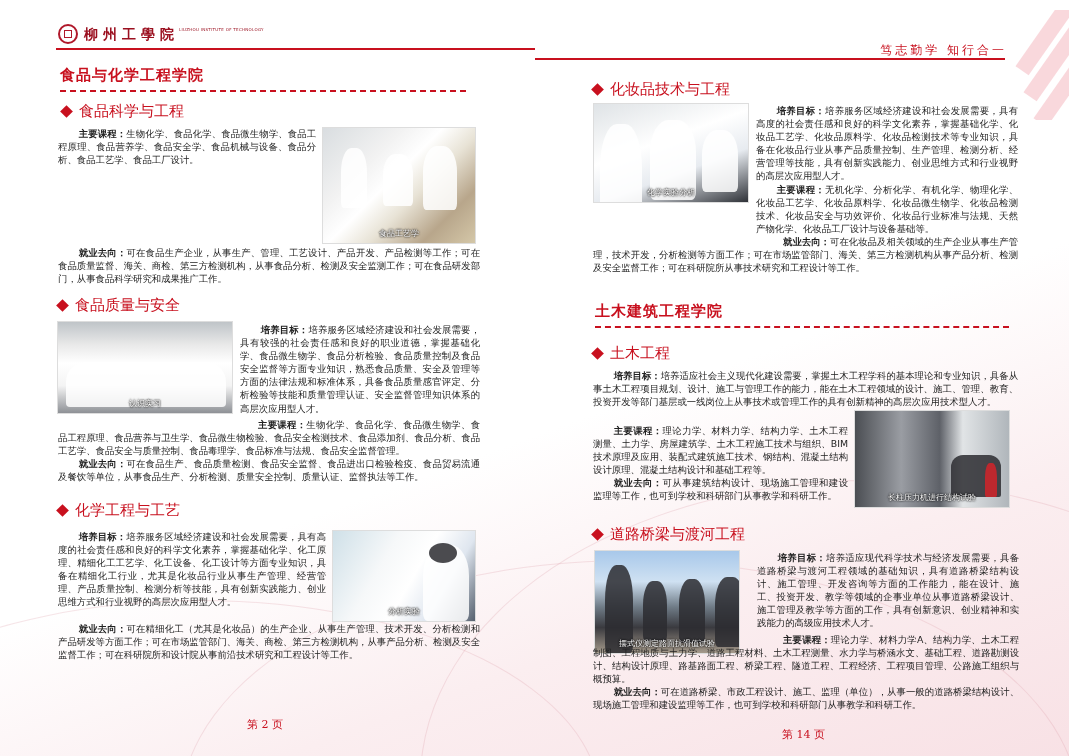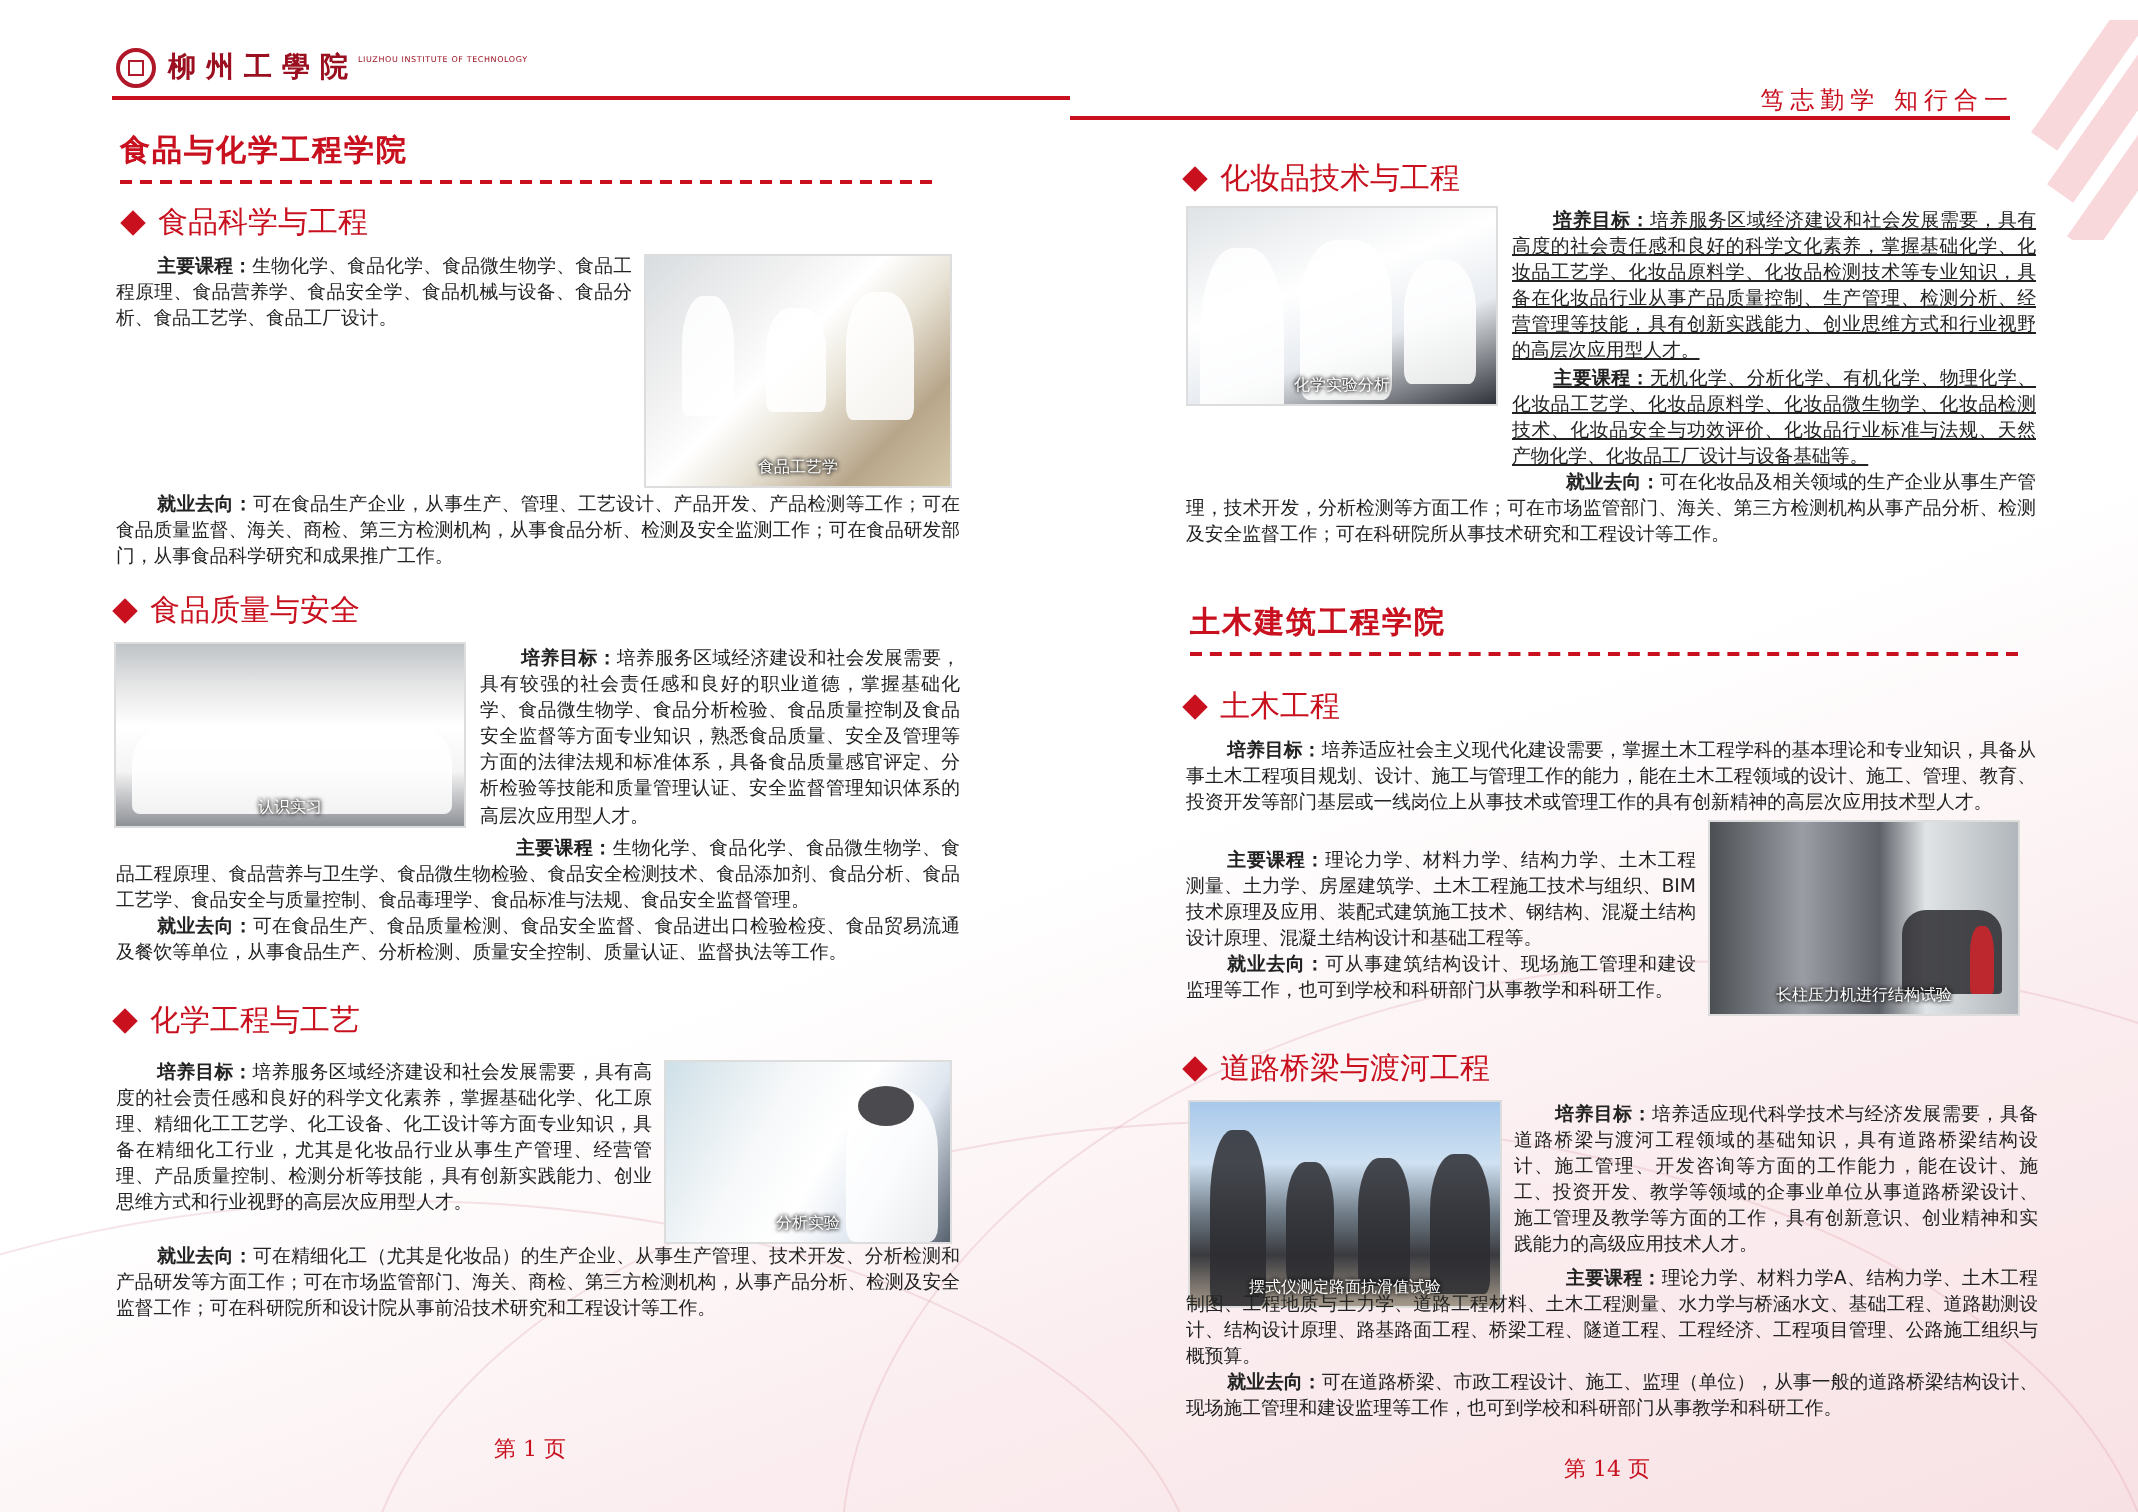--- a/index.html
+++ b/index.html
@@ -111,21 +111,21 @@
       <div class="fig dark" style="left:96px; top:12px; width:28px; height:20px; border-radius:50%;"></div>
       <span class="caption">分析实验</span>
     </div>
     <div class="txt" style="left:58px; top:530px; width:268px;">
       <p><b>培养目标：</b><span>培养服务区域经济建设和社会发展需要，具有高度的社会责任感和良好的科学文化素养，掌握基础化学、化工原理、精细化工工艺学、化工设备、化工设计等方面专业知识，具备在精细化工行业，尤其是化妆品行业从事生产管理、经营管理、产品质量控制、检测分析等技能，具有创新实践能力、创业思维方式和行业视野的高层次应用型人才。</span></p>
     </div>
     <div class="txt" style="left:58px; top:622px; width:422px;">
       <p><b>就业去向：</b><span>可在精细化工（尤其是化妆品）的生产企业、从事生产管理、技术开发、分析检测和产品研发等方面工作；可在市场监管部门、海关、商检、第三方检测机构，从事产品分析、检测及安全监督工作；可在科研院所和设计院从事前沿技术研究和工程设计等工作。</span></p>
     </div>
 
-    <div class="page-no" style="left:247px; top:717px;">第 1 页</div>
+    <div class="page-no" style="left:247px; top:717px;">第 2 页</div>
   </div>
 
   <div class="page right">
     <div class="motto">笃志勤学  知行合一</div>
     <div class="corner-deco">
       <div style="left:-4px; top:20px;"></div>
       <div style="left:4px; top:46px;"></div>
       <div style="left:14px; top:72px;"></div>
     </div>
     <div class="header-line" style="left:0; width:470px;"></div>
@@ -133,21 +133,21 @@
     <div class="major-title" style="left:58px; top:70px;">
       <span class="diamond"></span>
       <span>化妆品技术与工程</span>
     </div>
     <div class="photo ph-lab3" style="left:58px; top:93px; width:156px; height:100px;">
       <div class="fig" style="left:6px; top:20px; width:42px; height:108px;"></div>
       <div class="fig" style="left:56px; top:16px; width:46px; height:80px;"></div>
       <div class="fig" style="left:108px; top:26px; width:36px; height:62px;"></div>
       <span class="caption">化学实验分析</span>
     </div>
-    <div class="txt" style="left:221px; top:94px; width:262px;text-decoration:underline;">
+    <div class="txt" style="left:221px; top:94px; width:262px;">
       <p><b>培养目标：</b><span>培养服务区域经济建设和社会发展需要，具有高度的社会责任感和良好的科学文化素养，掌握基础化学、化妆品工艺学、化妆品原料学、化妆品检测技术等专业知识，具备在化妆品行业从事产品质量控制、生产管理、检测分析、经营管理等技能，具有创新实践能力、创业思维方式和行业视野的高层次应用型人才。</span></p>
       <p><b>主要课程：</b><span>无机化学、分析化学、有机化学、物理化学、化妆品工艺学、化妆品原料学、化妆品微生物学、化妆品检测技术、化妆品安全与功效评价、化妆品行业标准与法规、天然产物化学、化妆品工厂设计与设备基础等。</span></p>
     </div>
     <div class="txt" style="left:58px; top:225px; width:425px;">
       <p style="text-indent:190px;"><b>就业去向：</b><span>可在化妆品及相关领域的生产企业从事生产管理，技术开发，分析检测等方面工作；可在市场监管部门、海关、第三方检测机构从事产品分析、检测及安全监督工作；可在科研院所从事技术研究和工程设计等工作。</span></p>
     </div>
 
     <div class="college-title" style="left:60px; top:292px;">土木建筑工程学院</div>
     <div class="college-rule" style="left:60px; top:316px; width:414px;"></div>
 
@@ -165,21 +165,21 @@
     </div>
     <div class="txt" style="left:58px; top:414px; width:255px;">
       <p><b>主要课程：</b><span>理论力学、材料力学、结构力学、土木工程测量、土力学、房屋建筑学、土木工程施工技术与组织、BIM技术原理及应用、装配式建筑施工技术、钢结构、混凝土结构设计原理、混凝土结构设计和基础工程等。</span></p>
       <p><b>就业去向：</b><span>可从事建筑结构设计、现场施工管理和建设监理等工作，也可到学校和科研部门从事教学和科研工作。</span></p>
     </div>
 
     <div class="major-title" style="left:58px; top:515px;">
       <span class="diamond"></span>
       <span>道路桥梁与渡河工程</span>
     </div>
-    <div class="photo ph-road" style="left:59px; top:540px; width:157px; height:104px;">
+    <div class="photo ph-road" style="left:59px; top:540px; width:146px; height:104px;">
       <div class="fig dark" style="left:10px; top:14px; width:28px; height:88px;"></div>
       <div class="fig dark" style="left:48px; top:30px; width:24px; height:60px;"></div>
       <div class="fig dark" style="left:84px; top:28px; width:26px; height:64px;"></div>
       <div class="fig dark" style="left:120px; top:26px; width:30px; height:70px;"></div>
       <span class="caption">摆式仪测定路面抗滑值试验</span>
     </div>
     <div class="txt" style="left:222px; top:541px; width:262px;">
       <p><b>培养目标：</b><span>培养适应现代科学技术与经济发展需要，具备道路桥梁与渡河工程领域的基础知识，具有道路桥梁结构设计、施工管理、开发咨询等方面的工作能力，能在设计、施工、投资开发、教学等领域的企事业单位从事道路桥梁设计、施工管理及教学等方面的工作，具有创新意识、创业精神和实践能力的高级应用技术人才。</span></p>
     </div>
     <div class="txt" style="left:58px; top:623px; width:426px;">

